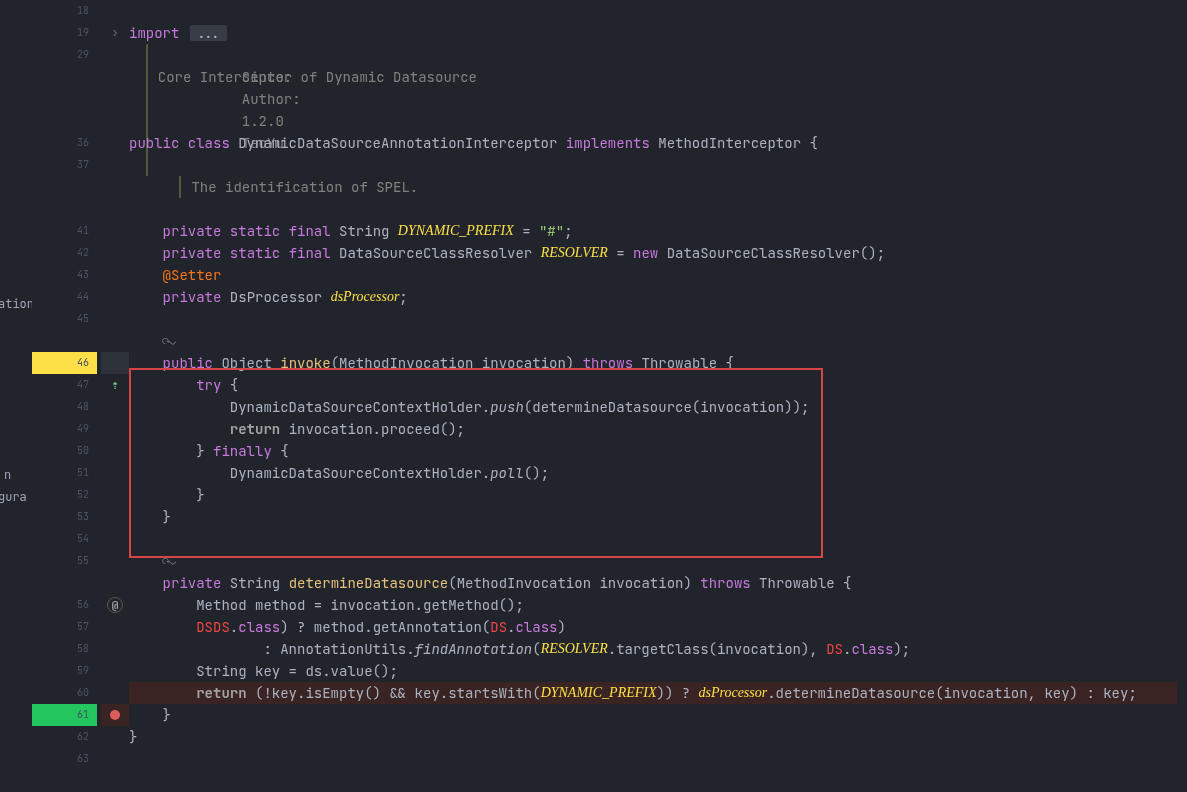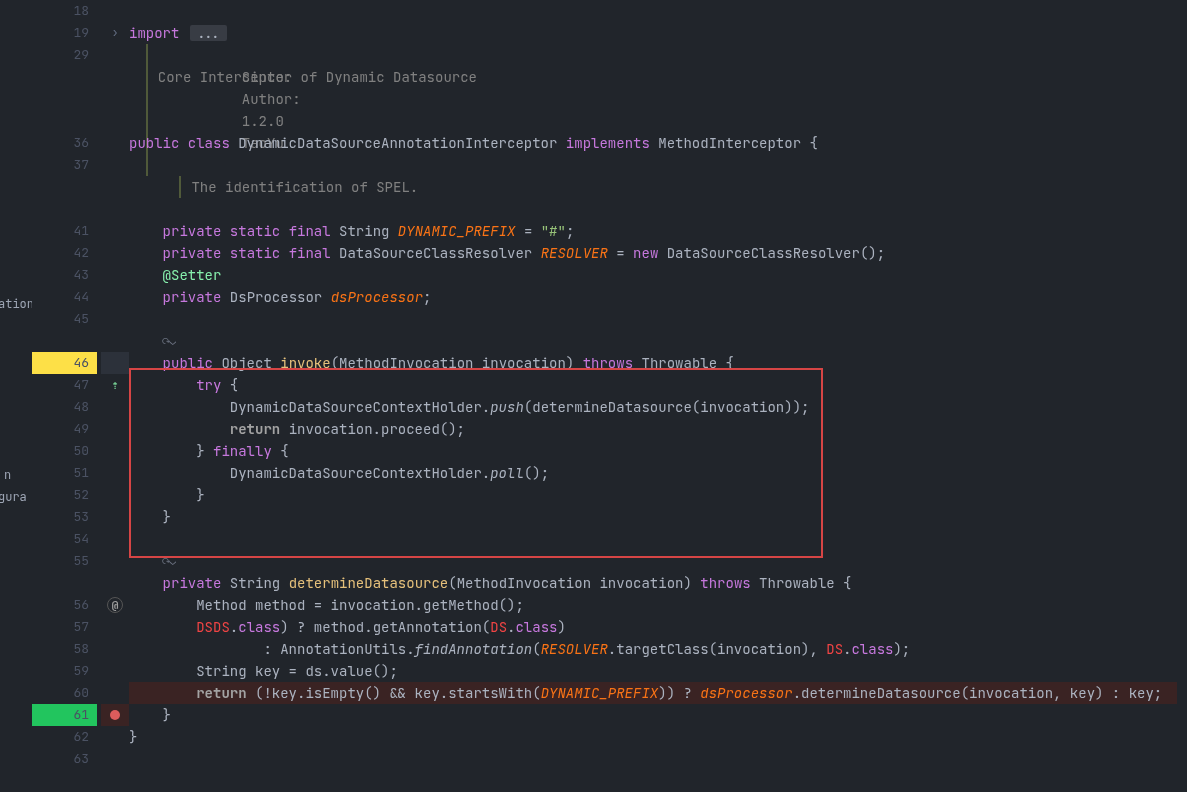--- a/index.html
+++ b/index.html
@@ -44,21 +44,21 @@
     position: relative;
     overflow: hidden;
   }
 
   
   .gutter {
     width: 65px;
     min-width: 65px;
     background: #21252b;
     color: #4b5263;
-    font-size: 13px;
+    font-size: 10px;
     display: flex;
     flex-direction: column;
     text-align: right;
     padding-right: 4px;
     position: relative;
   }
 
   
   .marker-strip {
     width: 28px;
@@ -101,22 +101,22 @@
     font-size: 12px;
     color: #636d83;
   }
 
   
   .kw      { color: #c678dd; }
   .kw-ret  { color: #a3a3a3; font-weight: bold; }
   .str     { color: #98c379; }
   .cls     { color: #abb2bf; }
   .fn-decl { color: #e5c07b; }
-  .fld     { color: #f97316; font-style: italic;}
-  .ann     { color: #86efac; }
+  .fld     { color: #fde047; font-style: italic; font-family: Liberation Serif, serif;}
+  .ann     { color: #f97316; }
   .cmt     { color: #629755; }
   .op      { color: #abb2bf; }
   .it      { font-style: italic; }
   .warn    { color: #ef4444; }
 
   
   .fold {
     background: #383c44;
     color: #abb2bf;
     padding: 0 6px;

